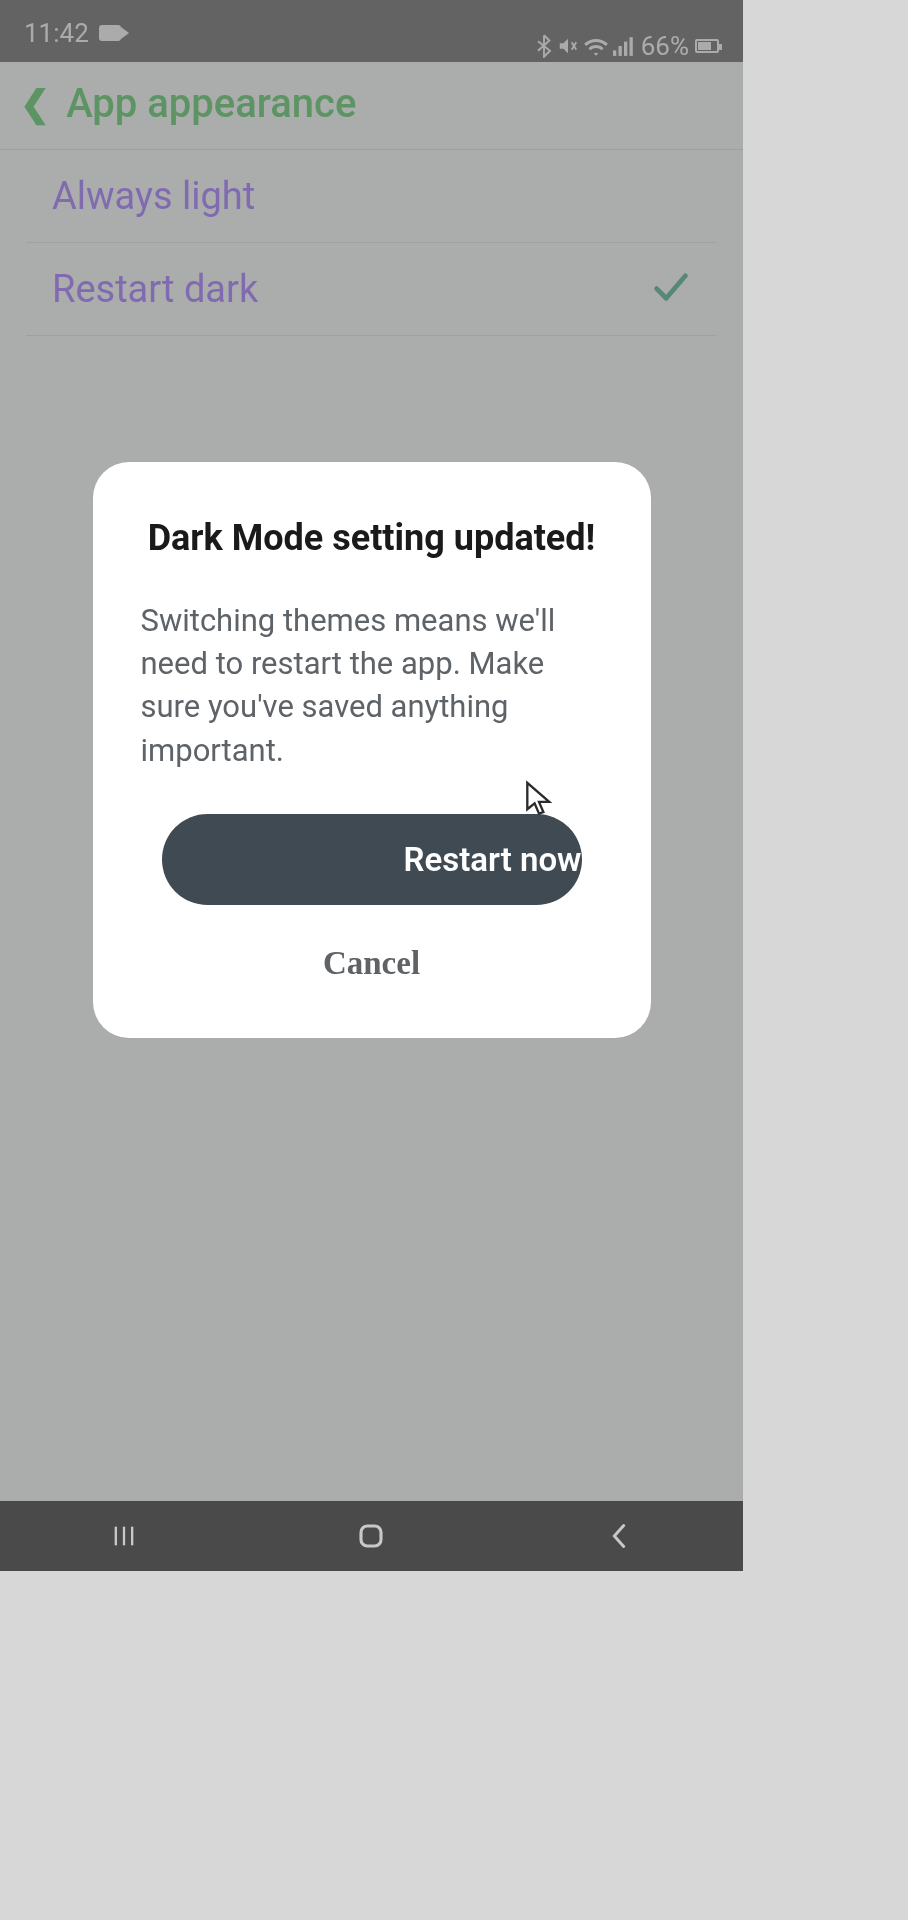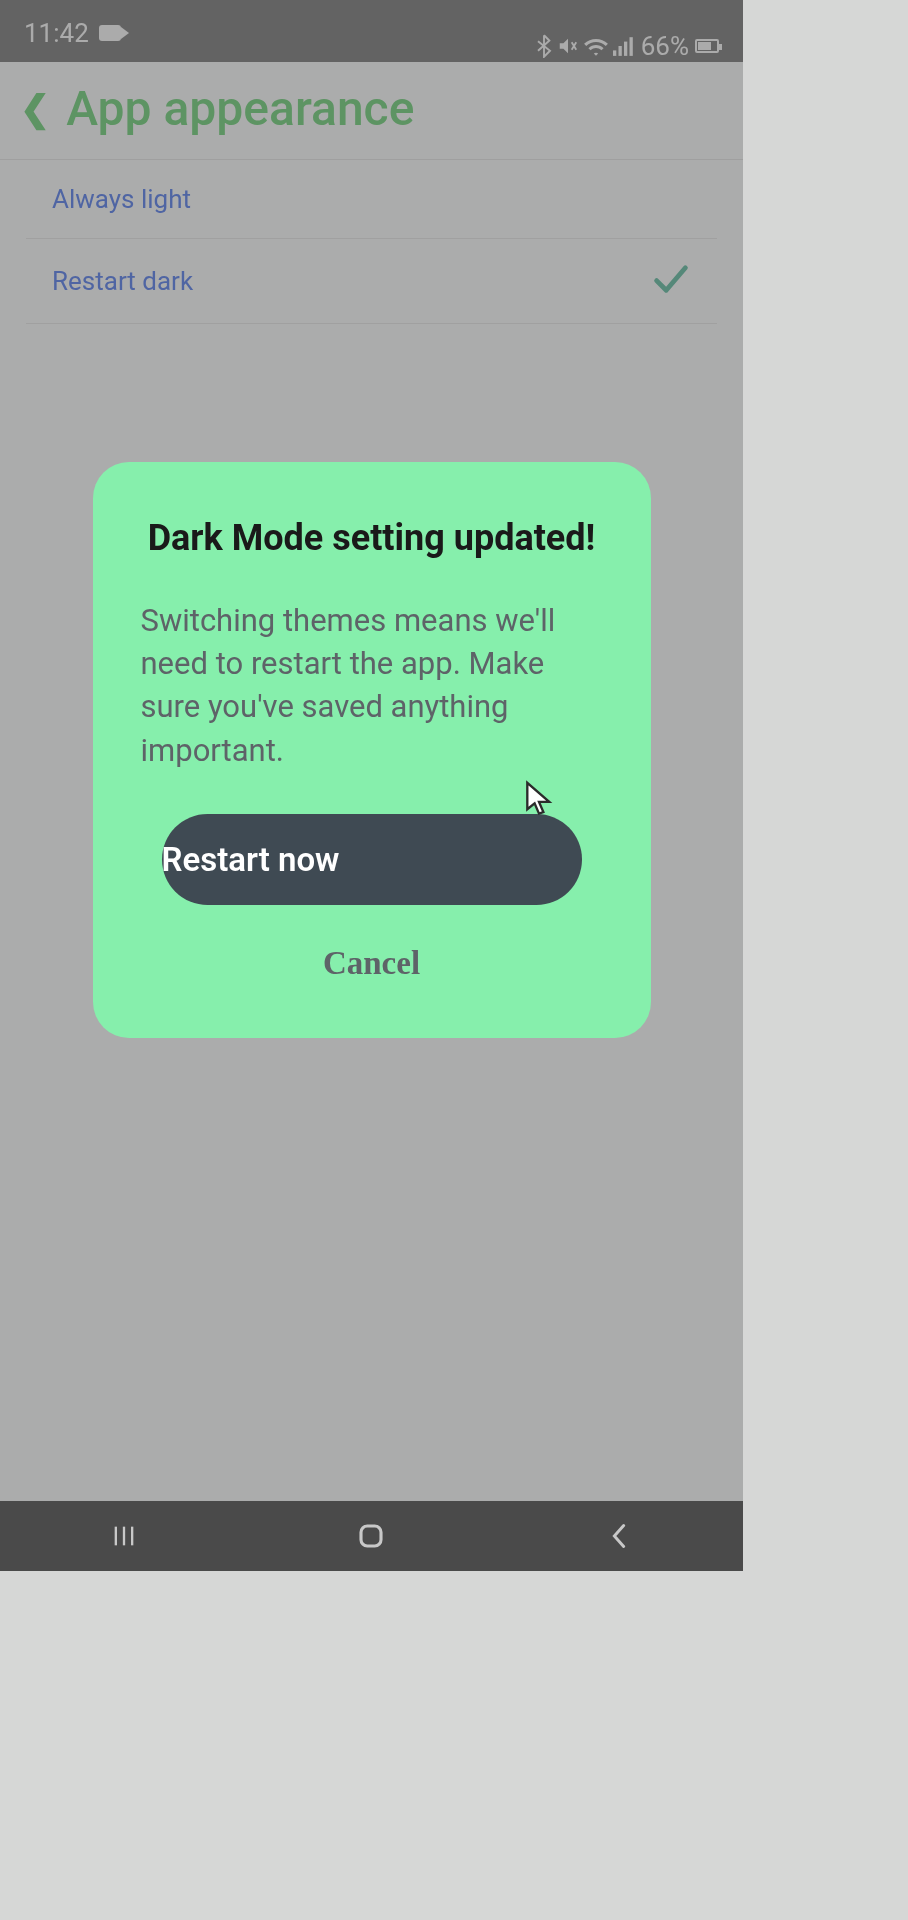--- a/index.html
+++ b/index.html
@@ -58,58 +58,58 @@
       gap: 16px;
       border-bottom: 1px solid #cfcfcf;
     }
     .back-chevron {
       color: #3cb54a;
       font-size: 36px;
       font-weight: 700;
     }
     .header-title {
       color: #3cb54a;
-      font-size: 48px;
+      font-size: 40px;
       font-weight: 500;
     }
     .option-row {
       display: flex;
       justify-content: space-between;
       align-items: center;
       padding: 24px 26px;
       border-bottom: 1px solid #d0d0d0;
       margin: 0 26px;
     }
     .option-row:first-of-type{
       margin-top: 4px;
     }
     .option-row.last {
       border-bottom: none;
     }
     .option-label {
-      font-size: 26px;
-      color: #1d4ed8;
+      font-size: 38px;
+      color: #8b5cf6;
     }
     .checkmark {
       color: #2a9c7a;
     }
     .overlay {
       position: absolute;
       inset: 0;
       background: rgba(120,120,120,0.55);
       z-index: 5;
     }
     .modal {
       position: absolute;
       z-index: 10;
       left: 50%;
       top: 462px;
       transform: translateX(-50%);
       width: 558px;
-      background: #86efac;
+      background: #ffffff;
       border-radius: 36px;
       padding: 52px 42px 44px;
     }
     .modal-title {
       font-size: 36px;
       font-weight: 700;
       color: #1a1a1a;
       text-align: center;
       line-height: 1.35;
       margin-bottom: 36px;
@@ -123,21 +123,21 @@
       padding: 0 6px;
     }
     .btn-primary {
       display: block;
       width: 420px;
       margin: 0 auto 28px;
       background: #3f4a53;
       color: #ffffff;
       font-size: 33px;
       font-weight: 600;
-      text-align: left;
+      text-align: right;
       padding: 26px 0;
       border-radius: 60px;
       border: none;
     }
     .btn-secondary {
       display: block;
       width: 100%;
       background: transparent;
       color: #5e6368;
       font-size: 33px;

